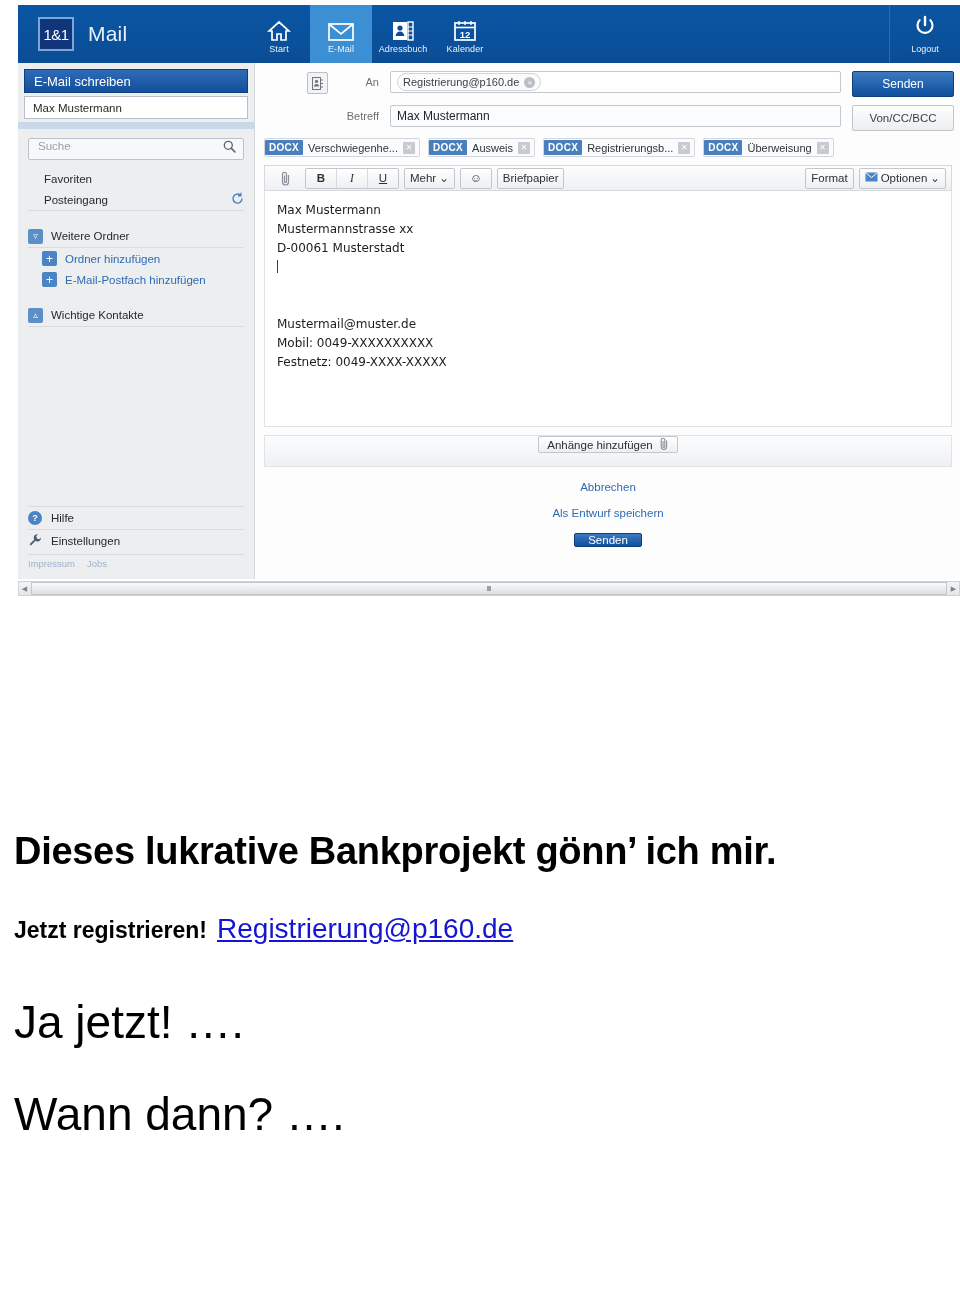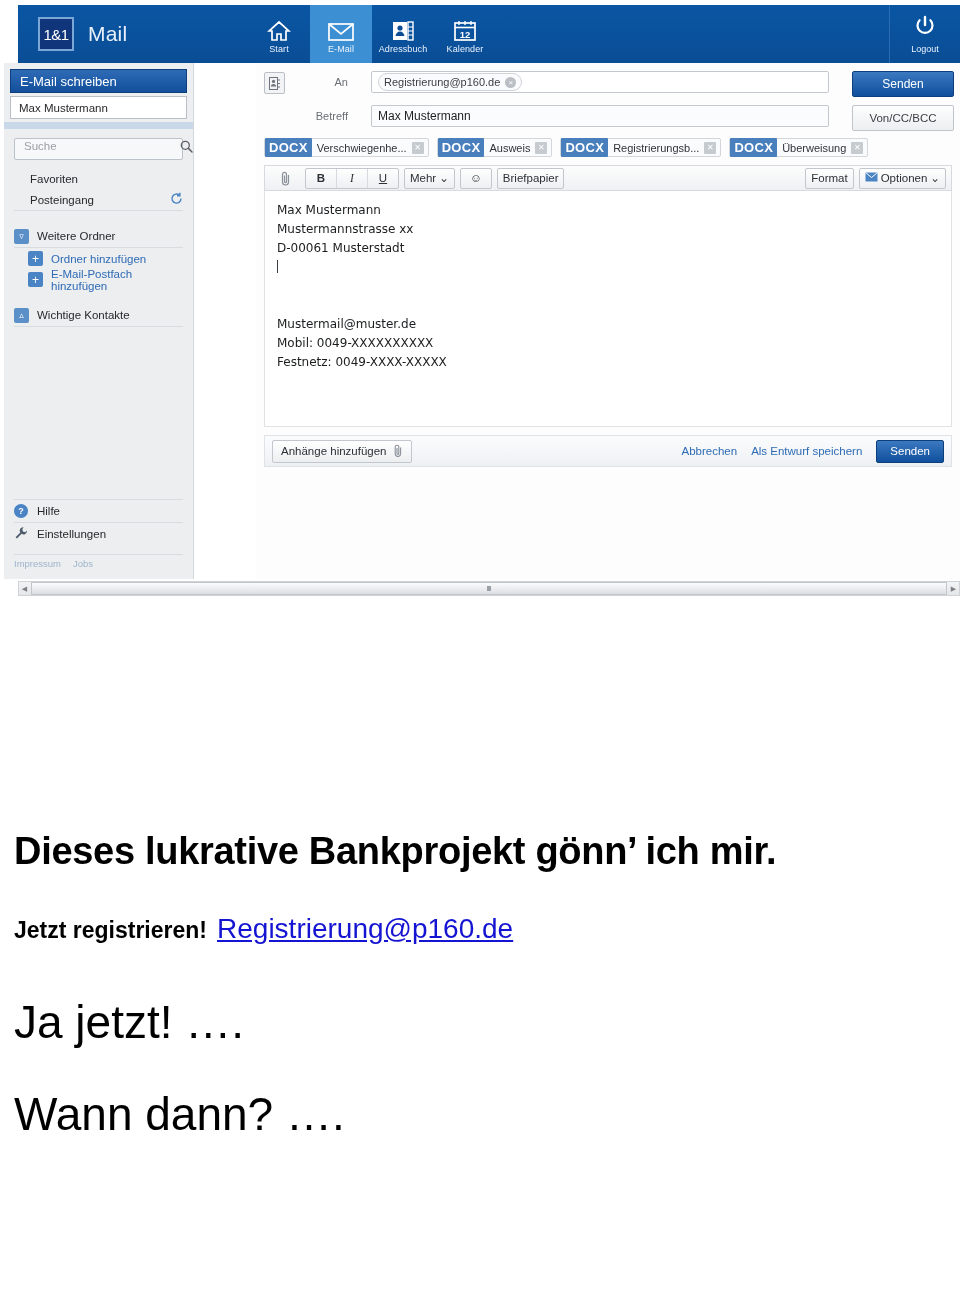--- a/index.html
+++ b/index.html
@@ -38,21 +38,21 @@
   .logout{
     position:absolute;right:0;top:0;height:58px;width:70px;
     border-left:1px solid #2a6db5;
     display:flex;flex-direction:column;align-items:center;justify-content:center;
     color:#eaf2fc;gap:3px;text-decoration:none;
   }
   .logout .lbl{font-size:9px;}
 
   
   .side{
-    position:absolute;left:4px;top:63px;width:190px;height:516px;
+    position:absolute;left:18px;top:63px;width:237px;height:516px;
     background:#eceef0;border-right:1px solid #d4d7da;box-sizing:border-box;
   }
   .compose-wrap{padding:6px 6px 0 6px;}
   .compose-btn{
     height:24px;background:linear-gradient(#2f6bb5,#124f9c);border:1px solid #0d3f7d;
     color:#fff;font-size:13px;display:flex;align-items:center;padding-left:9px;
     box-sizing:border-box;
   }
   .sender-box{
     margin-top:3px;height:23px;background:#fff;border:1px solid #b9bfc6;
@@ -91,32 +91,32 @@
     font-size:11.5px;color:#2f6bb5;
   }
 
   .side-foot{position:absolute;left:10px;right:10px;bottom:10px;}
   .foot-row{
     display:flex;align-items:center;gap:9px;height:22px;font-size:11.5px;color:#27292b;
     border-top:1px solid #d9dcdf;
   }
   .foot-row:first-child{border-top:1px solid #d9dcdf;}
   .foot-links{
-    display:flex;gap:12px;border-top:1px solid #d9dcdf;padding-top:3px;margin-top:9px;
+    display:flex;gap:12px;border-top:1px solid #d9dcdf;padding-top:3px;margin-top:2px;
     font-size:9.5px;color:#9fb4cb;
   }
   .ico-circ{width:14px;height:14px;border-radius:50%;background:#4a84c4;color:#fff;
     font-size:9px;font-weight:bold;display:flex;align-items:center;justify-content:center;flex:none;}
 
   
   .main{
     position:absolute;left:256px;top:63px;width:704px;height:516px;
     background:#fdfdfd;box-sizing:border-box;
   }
-  .rowline{display:flex;align-items:flex-start;padding:8px 8px 0 8px;gap:23px;}
+  .rowline{display:flex;align-items:flex-start;padding:8px 8px 0 8px;gap:11px;margin-left:43px;}
   .fieldcol{flex:1;}
   .addr-ico{
     width:19px;height:20px;border:1px solid #b9bfc6;background:#f2f3f5;border-radius:2px;
     display:flex;align-items:center;justify-content:center;flex:none;margin-top:1px;
   }
   .lab{font-size:11px;color:#6a6f75;width:40px;text-align:right;flex:none;margin-top:5px;}
   .inp{
     height:22px;border:1px solid #c3c8ce;background:#fff;border-radius:2px;
     display:flex;align-items:center;padding:0 6px;box-sizing:border-box;
   }
@@ -141,21 +141,21 @@
     background:linear-gradient(#fefefe,#eceef0);color:#3a3f44;font-size:11.5px;
     display:flex;align-items:center;justify-content:center;
   }
 
   .attach-row{display:flex;gap:8px;padding:7px 8px 0 8px;flex-wrap:wrap;}
   .att{
     display:inline-flex;align-items:center;gap:5px;height:17px;padding:0 4px 0 0;
     border:1px solid #d3d7db;border-radius:2px;background:#fafbfc;font-size:11px;color:#2f3338;
   }
   .att .docx{
-    background:#4a7fbd;color:#fff;font-size:13px;font-weight:bold;letter-spacing:.3px;
+    background:#4a7fbd;color:#fff;font-size:10px;font-weight:bold;letter-spacing:.3px;
     padding:2px 4px;border-radius:1px;
   }
   .att .x{
     width:12px;height:12px;background:#c6cbd0;color:#fff;font-size:8px;
     display:flex;align-items:center;justify-content:center;border-radius:1px;flex:none;
   }
 
   .toolbar{
     margin:8px 8px 0 8px;height:26px;border:1px solid #d6dade;
     background:linear-gradient(#fdfdfd,#eef0f2);
@@ -180,21 +180,21 @@
     margin:0 8px;border:1px solid #dfe3e6;border-top:0;background:#fff;
     height:236px;padding:10px 12px;box-sizing:border-box;
     font-family:"DejaVu Sans","Liberation Sans",sans-serif;font-size:12px;color:#1b1d1f;
     line-height:19px;
   }
   .caret{display:inline-block;width:1px;height:13px;background:#3a3f44;vertical-align:-2px;}
 
   .foot{
     margin:8px 8px 0 8px;height:32px;border:1px solid #dfe3e6;
     background:linear-gradient(#fbfcfd,#eef1f4);
-    display:flex;align-items:center;padding:0 7px;gap:14px;box-sizing:border-box;
+    display:flex;align-items:center;padding:0 7px;gap:14px;box-sizing:border-box;flex-direction:column;
   }
   .btn-att{
     height:21px;border:1px solid #c2c7cd;border-radius:2px;
     background:linear-gradient(#ffffff,#eceef0);padding:0 8px;font-size:11.5px;
     color:#2d3134;display:flex;align-items:center;gap:6px;
   }
   .lnk{font-size:11.5px;color:#2f6bb5;}
   .btn-send-sm{
     height:21px;padding:0 13px;border:1px solid #0d3f7d;border-radius:2px;
     background:linear-gradient(#3b79c0,#0f4f9c);color:#fff;font-size:11.5px;

